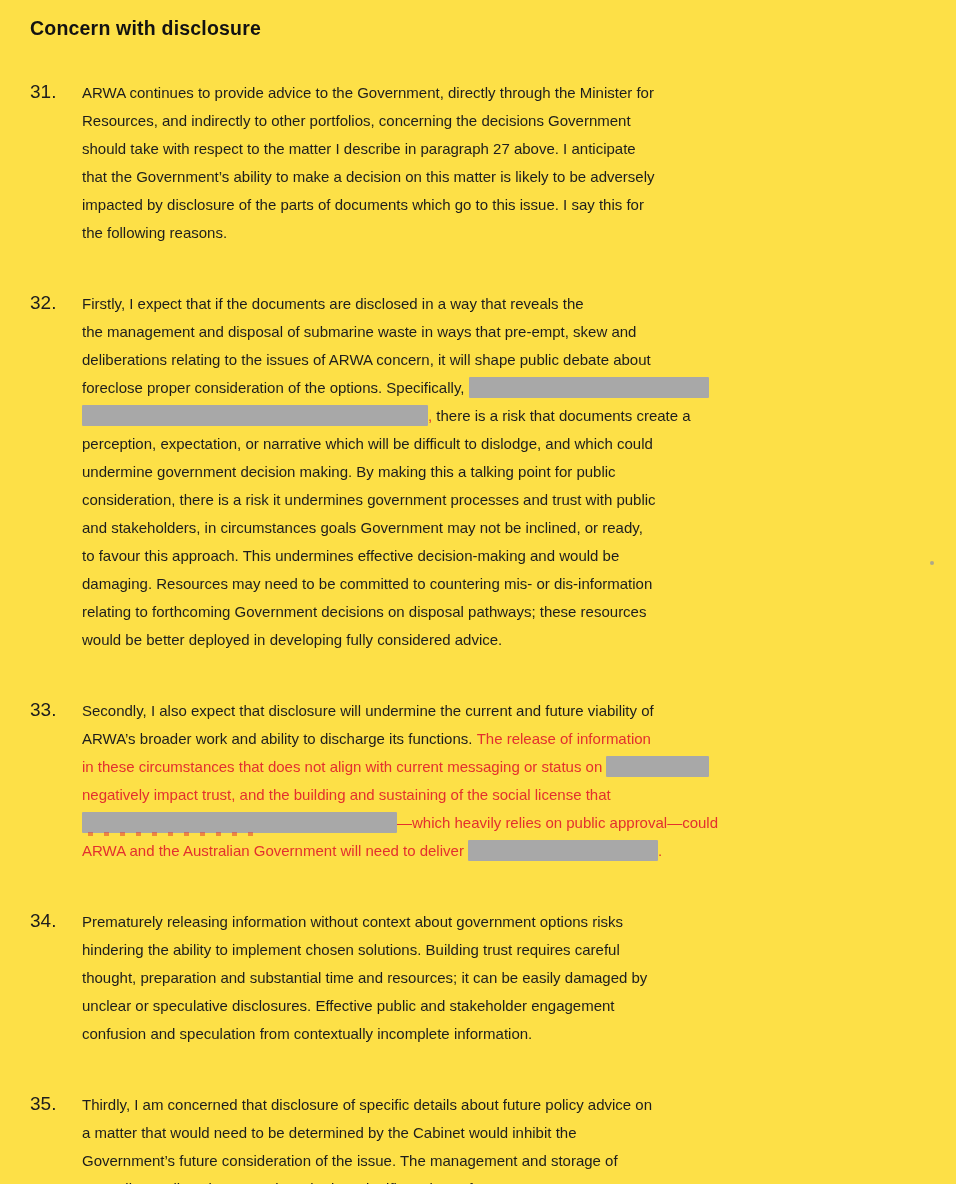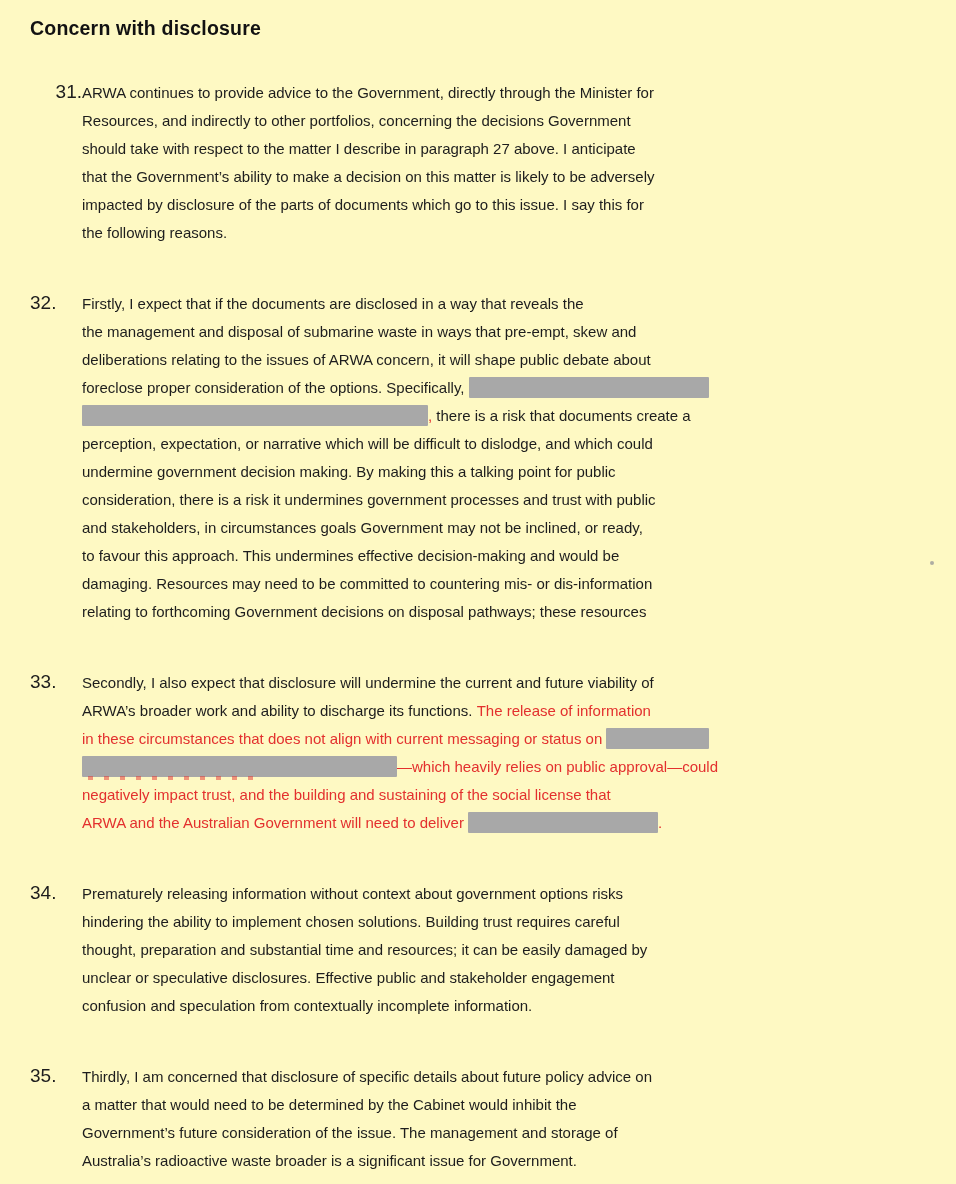--- a/index.html
+++ b/index.html
@@ -1,38 +1,38 @@
 <!DOCTYPE html>
 <html style="--c-body: #1d1d1d; --c-red: #e3302e; --c-redaction: #a8a8a8;"><head>
 <meta charset="utf-8">
 <style>
   html, body { margin:0; padding:0; background:#e9e9e9; }
   .page {
     position:relative;
     width:956px;
     height:1184px;
-    background:#fef9c3;
+    background:#fde047;
     overflow:hidden;
     font-family:"Liberation Sans", sans-serif;
     margin:0 auto;
   }
   .heading {
     margin:14px 0 0 30px;
     font-size:19.5px;
     font-weight:700;
     color:#121212;
     line-height:28px;
     letter-spacing:0.2px;
   }
   .paragraphs { }
   .para {
     display:flex;
     margin-top:43px;
   }
-  .para:first-child { margin-top:36px;text-align:right; }
+  .para:first-child { margin-top:36px; }
   .para-number {
     flex:0 0 52px;
     margin-left:30px;
     font-size:19px;
     line-height:28px;
     color:var(--c-body, #1d1d1d);
   }
   .para-body { flex:1 1 auto; min-width:0; }
   .line {
     display:flex;
@@ -135,42 +135,45 @@
           </div>
           <div class="line">
             <span class="seg seg-body">to favour this approach. This undermines effective decision-making and would be</span>
           </div>
           <div class="line">
             <span class="seg seg-body">damaging. Resources may need to be committed to countering mis- or dis-information</span>
           </div>
           <div class="line">
             <span class="seg seg-body">relating to forthcoming Government decisions on disposal pathways; these resources</span>
           </div>
+          <div class="line">
+            <span class="seg seg-body">would be better deployed in developing fully considered advice.</span>
+          </div>
         </div>
       </div>
       <div class="para">
         <div class="para-number">33.</div>
         <div class="para-body">
           <div class="line">
             <span class="seg seg-body">Secondly, I also expect that disclosure will undermine the current and future viability of</span>
           </div>
           <div class="line">
             <span class="seg seg-body">ARWA’s broader work and ability to discharge its functions. </span>
             <span class="seg seg-red">The release of information</span>
           </div>
           <div class="line">
             <span class="seg seg-red">in these circumstances that does not align with current messaging or status on </span>
             <span class="redaction" style="width: 103px;"></span>
           </div>
           <div class="line">
+            <span class="seg seg-red">negatively impact trust, and the building and sustaining of the social license that</span>
+          </div>
+          <div class="line">
             <span class="redaction peek" style="width: 315px;"></span>
             <span class="seg seg-red">—which heavily relies on public approval—could</span>
-          </div>
-          <div class="line">
-            <span class="seg seg-red">negatively impact trust, and the building and sustaining of the social license that</span>
           </div>
           <div class="line">
             <span class="seg seg-red">ARWA and the Australian Government will need to deliver </span>
             <span class="redaction" style="width: 190px;"></span>
             <span class="seg seg-red">.</span>
           </div>
         </div>
       </div>
       <div class="para">
         <div class="para-number">34.</div>

